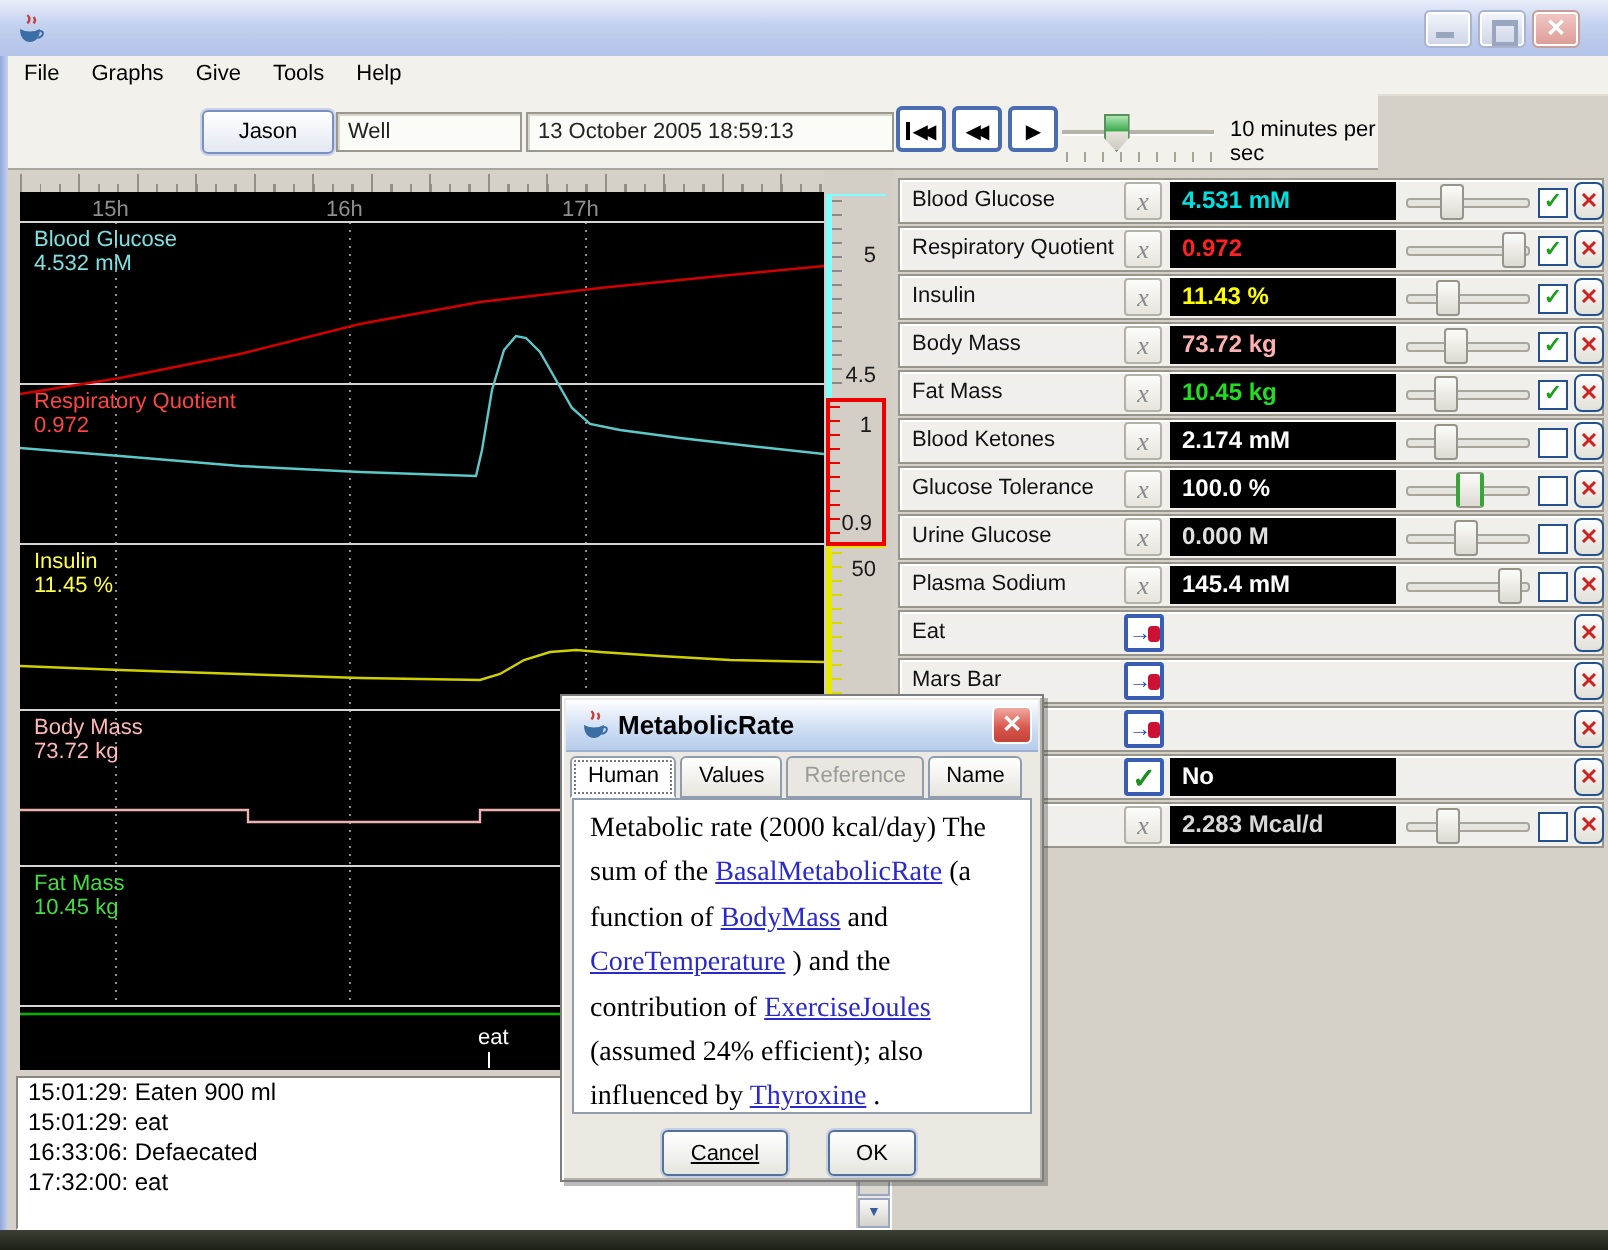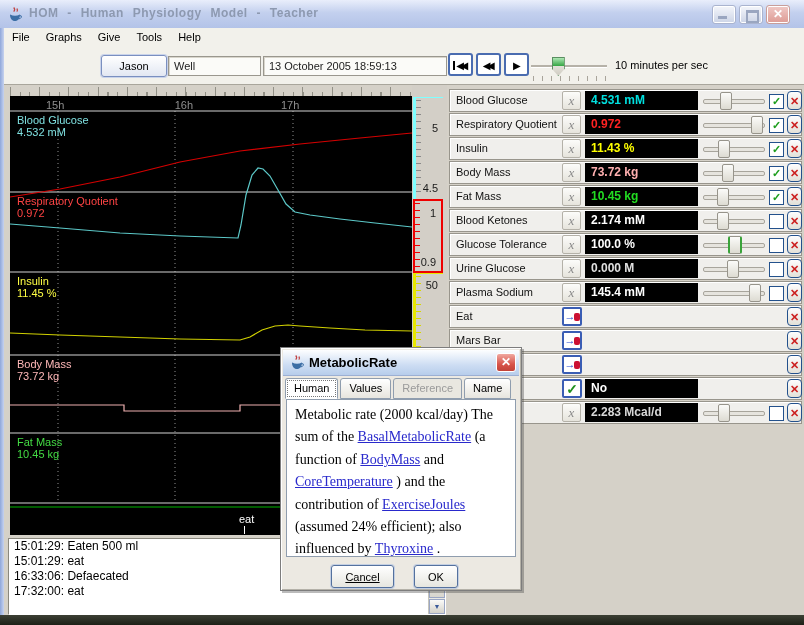--- a/index.html
+++ b/index.html
@@ -18,21 +18,21 @@
   .winbtn.close{background:linear-gradient(#f0c9c6,#dd9b94);border-color:#c89e9a;
     color:#fff;font-size:12px;font-weight:bold;line-height:17px;text-align:center;}
   .left-border{position:absolute;left:0;top:28px;width:4px;height:587px;
     background:linear-gradient(to right,#8fa7da,#c7d3ef);}
   .bottom-strip{position:absolute;left:0;top:615px;width:804px;height:10px;
     background:linear-gradient(#3c4034,#1d2017);}
   
   .menubar{position:absolute;left:4px;top:28px;width:800px;height:19px;background:#f2f1eb;
     border-bottom:1px solid #e0ded6;font-size:11px;line-height:19px;}
   .menu-item{display:inline-block;padding:0 8px;color:#000;}
-  .toolbar{position:absolute;left:4px;top:47px;width:800px;height:37px;background:#f2f1eb;
+  .toolbar{position:absolute;left:4px;top:47px;width:685px;height:37px;background:#f2f1eb;
     border-bottom:1px solid #a9a69c;}
   .user-btn{position:absolute;left:97px;top:8px;width:66px;height:22px;font-size:11px;
     border:1px solid #7a8fc0;border-radius:3px;background:linear-gradient(#ffffff,#e2e7f2);
     box-shadow:0 0 0 1px #c9d3ea;}
   .tb-field{position:absolute;top:9px;height:18px;border:1px solid #9a978e;background:#fbfbf8;
     font-size:11px;line-height:18px;padding:0 5px;color:#222;box-shadow:inset 1px 1px 0 #d9d6cc;}
   .pbtn{position:absolute;top:6px;width:25px;height:23px;background:#fff;
     border:2px solid #4a6cb0;border-radius:3px;padding:0;text-align:center;}
   .ptri{font-size:10px;letter-spacing:-3.5px;margin-right:3px;color:#000;}
   .pbar{display:inline-block;width:2px;height:9px;background:#000;margin-right:1px;vertical-align:-1px;}
@@ -130,21 +130,20 @@
 <body>
 
 <div id="screen">
 
   <div class="titlebar">
     <svg class="title-icon" viewBox="0 0 16 16">
       <path d="M3 8.5 q5 2.6 10 0 c0 4-2 6.5-5 6.5s-5-2.5-5-6.5z" fill="#3b6ea5"></path>
       <path d="M12.7 9.5 q2.3 0 1.6 1.8 q-.6 1.4-2.6 1.6" stroke="#3b6ea5" fill="none" stroke-width="1"></path>
       <path d="M6.7 1.5 q2 2 0 4.2 M9.8 2.5 q1.4 1.6 0 3.2" stroke="#c04444" fill="none" stroke-width="1.2"></path>
     </svg>
-    <span class="title-text">HOM -  Human  Physiology  Model -  Teacher</span>
     <button class="winbtn" style="left:712px">
         <span class="mini"></span>
       </button>
     <button class="winbtn" style="left:739px">
         <span class="maxi"></span>
       </button>
     <button class="winbtn close" style="left:766px">✕</button>
   </div>
   <div class="left-border"></div>
   <div class="bottom-strip"></div>
@@ -180,21 +179,21 @@
         <line x1="0" y1="259" x2="402" y2="259" stroke="#d4d4d4"></line>
         <line x1="0" y1="337" x2="402" y2="337" stroke="#d4d4d4"></line>
         <line x1="0" y1="407" x2="402" y2="407" stroke="#d4d4d4"></line>
         <polyline points="0,101 50,93 110,81 170,66 230,55 290,48 350,42 402,37" fill="none" stroke="#d40000" stroke-width="1.2"></polyline>
         <polyline points="0,128 50,132 110,137 170,140 228,142 231,129 236,99 242,79 248,72 253,73 260,80 268,94 276,108 285,116 300,119 330,123 365,127 402,131" fill="none" stroke="#5cc8c8" stroke-width="1.2"></polyline>
         <polyline points="0,237 50,239 110,241 170,243 230,244 240,241 252,234 265,230 278,229 290,230 320,232 355,234 402,235" fill="none" stroke="#d0d000" stroke-width="1.2"></polyline>
         <polyline points="0,309 114,309 114,315 230,315 230,309 402,309" fill="none" stroke="#eeb0b0" stroke-width="1.2"></polyline>
         <polyline points="0,411 402,411" fill="none" stroke="#00b400" stroke-width="1.2"></polyline>
       </svg>
       <div class="xlab" style="left: 36px;">15h</div>
-      <div class="xlab" style="left: 153px; text-align: right;">16h</div>
+      <div class="xlab" style="left: 153px;">16h</div>
       <div class="xlab" style="left: 271px;">17h</div>
       <div class="strip-name" style="top: 18px; color: rgb(127, 224, 224);">Blood Glucose</div>
       <div class="strip-val" style="top: 30px; color: rgb(127, 224, 224);">4.532 mM</div>
       <div class="strip-name" style="top: 99px; color: rgb(255, 68, 68);">Respiratory Quotient</div>
       <div class="strip-val" style="top: 111px; color: rgb(255, 68, 68);">0.972</div>
       <div class="strip-name" style="top: 179px; color: rgb(255, 255, 68);">Insulin</div>
       <div class="strip-val" style="top: 191px; color: rgb(255, 255, 68);">11.45 %</div>
       <div class="strip-name" style="top: 262px; color: rgb(255, 184, 184);">Body Mass</div>
       <div class="strip-val" style="top: 274px; color: rgb(255, 184, 184);">73.72 kg</div>
       <div class="strip-name" style="top: 340px; color: rgb(68, 221, 68);">Fat Mass</div>
@@ -349,21 +348,21 @@
           <span class="hsl-track"></span>
           <span class="hsl-thumb" style="left: 16px;"></span>
         </span>
         <span class="cb"></span>
         <button class="delbtn">✕</button>
       </div>
     </div>
 
   <div class="log">
     <div>
-        <div class="log-line">15:01:29: Eaten 500 ml</div>
+        <div class="log-line">15:01:29: Eaten 900 ml</div>
         <div class="log-line">15:01:29: eat</div>
         <div class="log-line">16:33:06: Defaecated</div>
         <div class="log-line">17:32:00: eat</div>
       </div>
     <div class="log-sb">
       <div class="sb-btn" style="top:0">▲</div>
       <div class="sb-thumb"></div>
       <div class="sb-btn" style="bottom:0">▼</div>
     </div>
   </div>

